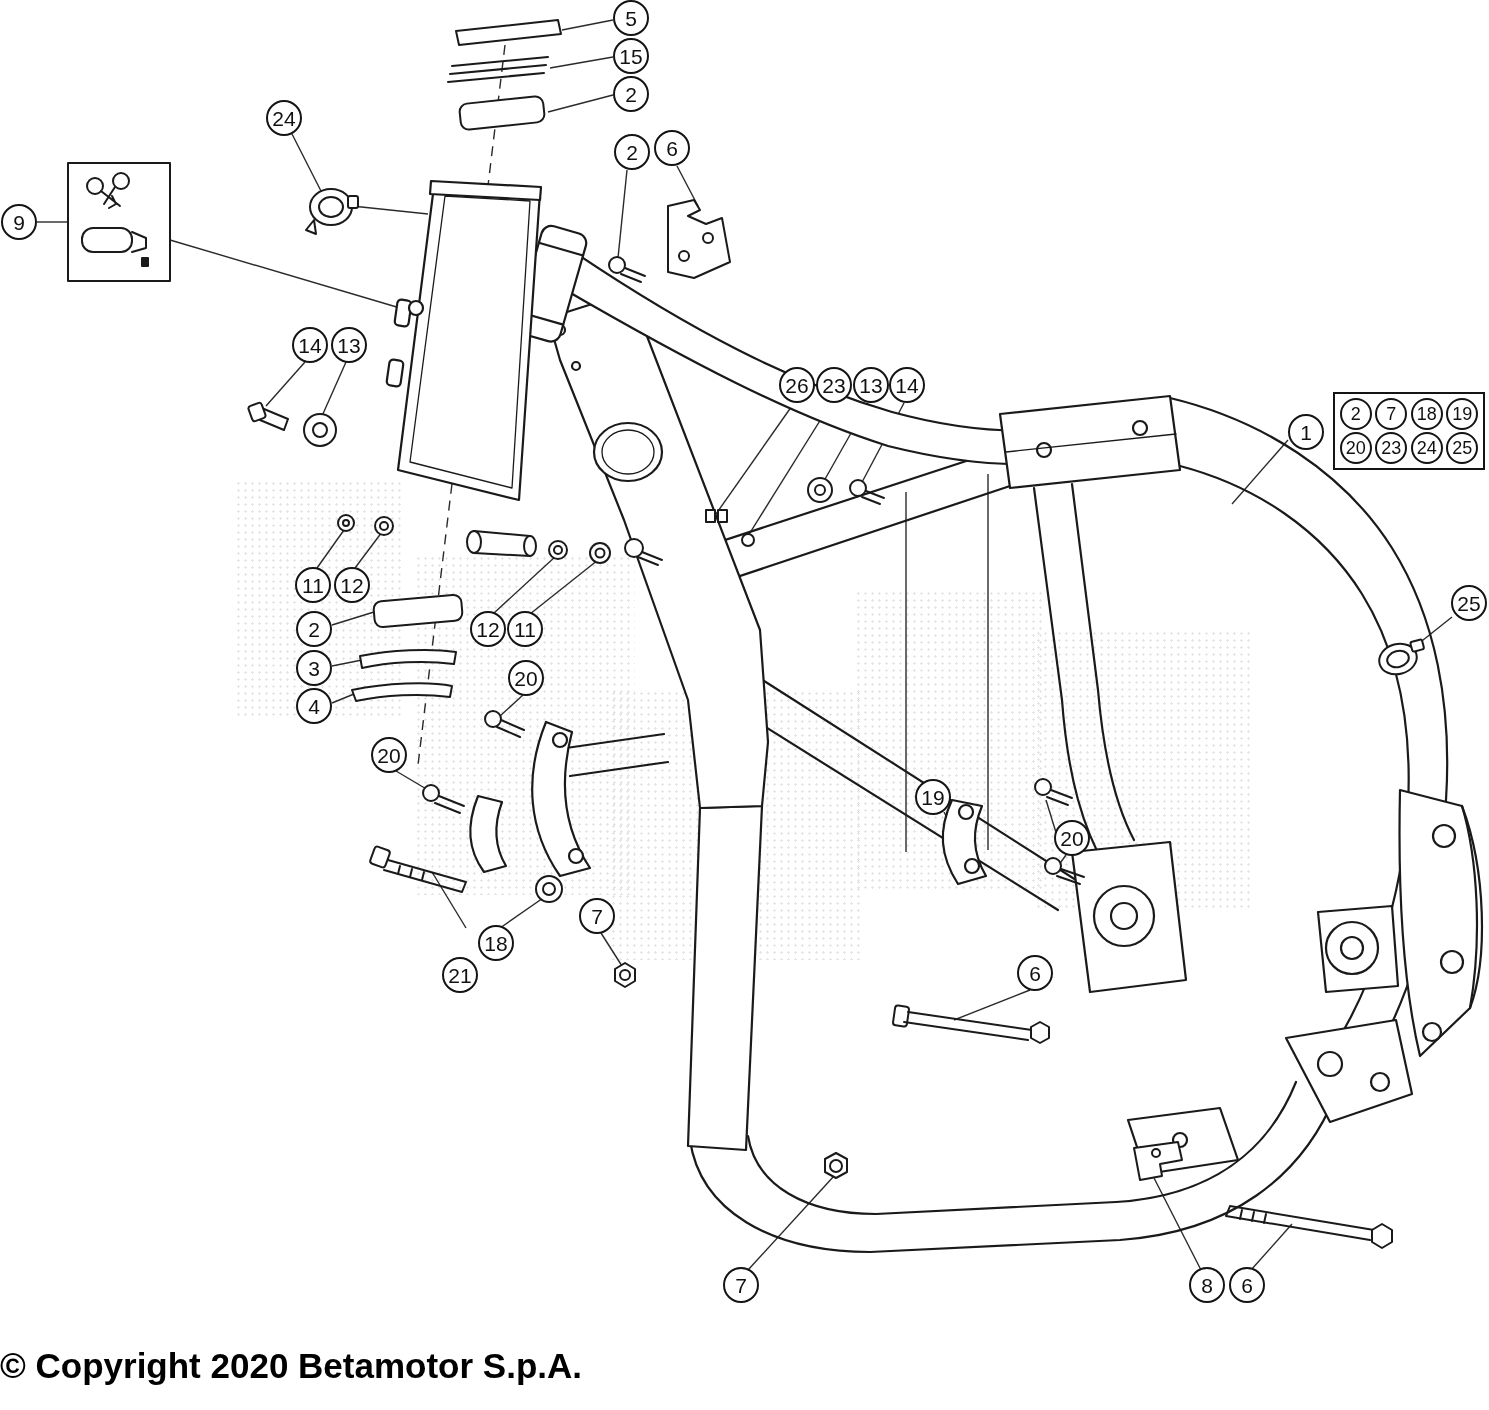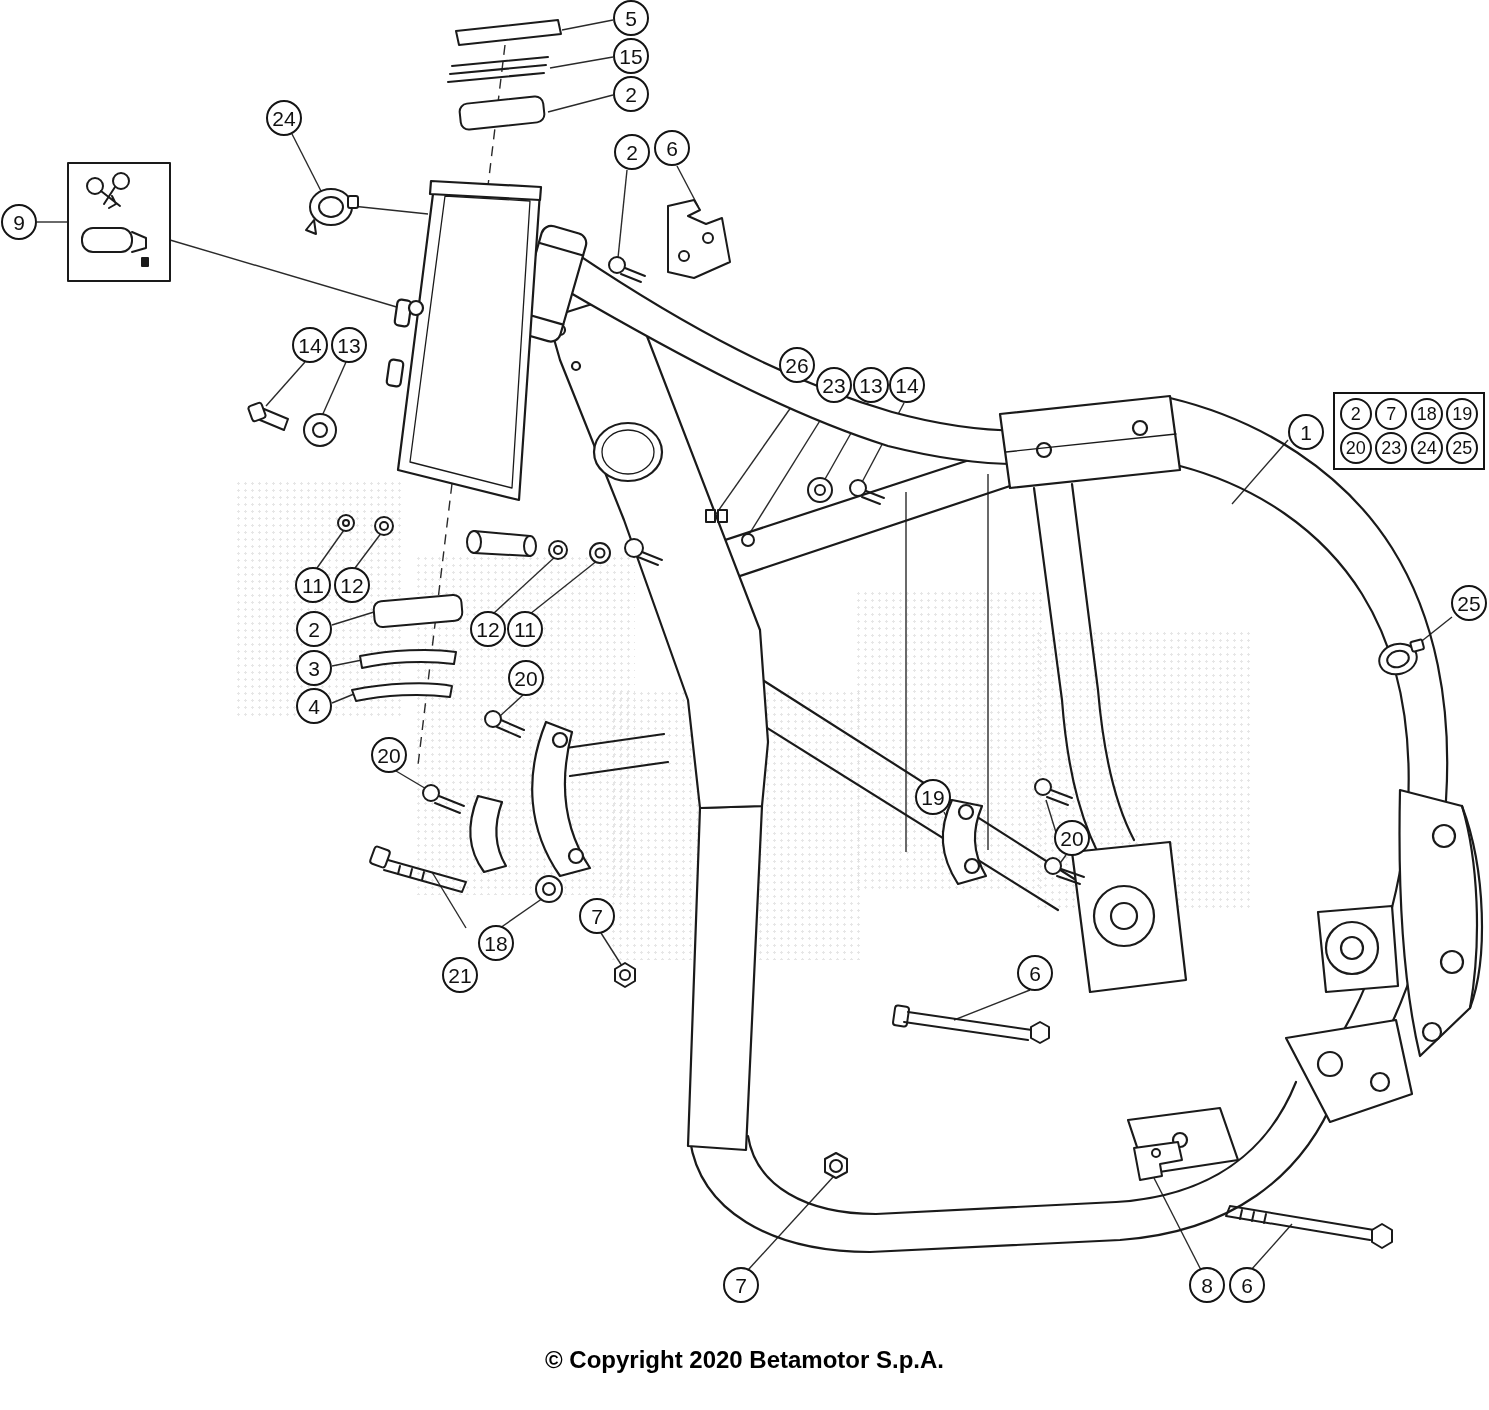--- a/index.html
+++ b/index.html
@@ -19,22 +19,22 @@
     border:2px solid #141414;background:#fff;display:grid;
     grid-template-columns:repeat(4,1fr);grid-template-rows:repeat(2,1fr);
     align-items:center;justify-items:center;padding:3px;z-index:5;
   }
   .legend-callout{
     width:32px;height:32px;box-sizing:border-box;border:2.2px solid #141414;border-radius:50%;
     background:#fff;display:flex;align-items:center;justify-content:center;
     font-size:18px;color:#111;line-height:1;
   }
   .copyright{
-    position:absolute;left:0;right:0;top:1346px;text-align:center;
-    font-size:24px;font-weight:bold;color:#000;z-index:5;
+    position:absolute;left:0;right:0;top:1346px;
+    font-size:35px;font-weight:bold;color:#000;z-index:5;
   }
 </style>
 </head>
 <body>
 
 <div class="stage">
 
   <div class="wm" style="left:235px;top:480px;width:170px;height:240px;"></div>
   <div class="wm" style="left:415px;top:555px;width:220px;height:340px;"></div>
   <div class="wm" style="left:610px;top:690px;width:250px;height:270px;"></div>
@@ -263,21 +263,21 @@
   <div>
       <div class="callout" style="left: 631px; top: 18px;">5</div>
       <div class="callout" style="left: 631px; top: 56px; text-align: right;">15</div>
       <div class="callout" style="left: 631px; top: 94px;">2</div>
       <div class="callout" style="left: 284px; top: 118px;">24</div>
       <div class="callout" style="left: 19px; top: 222px;">9</div>
       <div class="callout" style="left: 632px; top: 152px;">2</div>
       <div class="callout" style="left: 672px; top: 148px;">6</div>
       <div class="callout" style="left: 310px; top: 345px;">14</div>
       <div class="callout" style="left: 349px; top: 345px;">13</div>
-      <div class="callout" style="left: 797px; top: 365px;">26</div>
+      <div class="callout" style="left: 797px; top: 385px;">26</div>
       <div class="callout" style="left: 834px; top: 385px;">23</div>
       <div class="callout" style="left: 871px; top: 385px;">13</div>
       <div class="callout" style="left: 907px; top: 385px;">14</div>
       <div class="callout" style="left: 1306px; top: 432px;">1</div>
       <div class="callout" style="left: 313px; top: 585px;">11</div>
       <div class="callout" style="left: 352px; top: 585px;">12</div>
       <div class="callout" style="left: 314px; top: 629px;">2</div>
       <div class="callout" style="left: 314px; top: 668px;">3</div>
       <div class="callout" style="left: 314px; top: 706px;">4</div>
       <div class="callout" style="left: 488px; top: 629px;">12</div>

